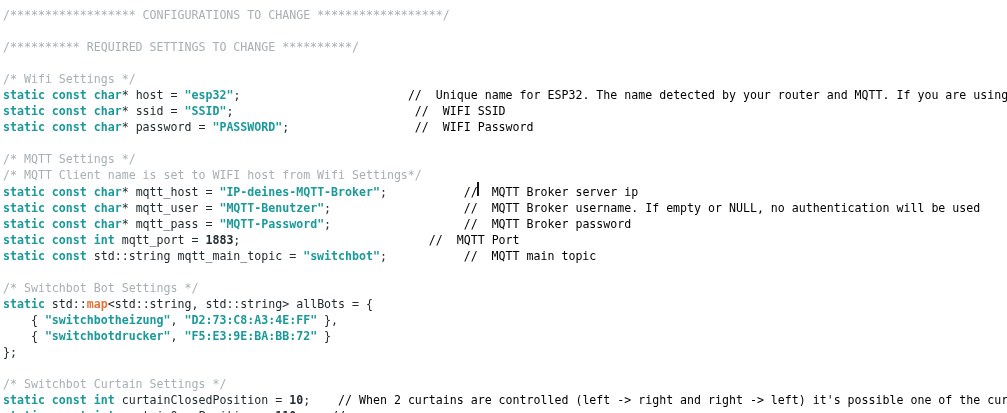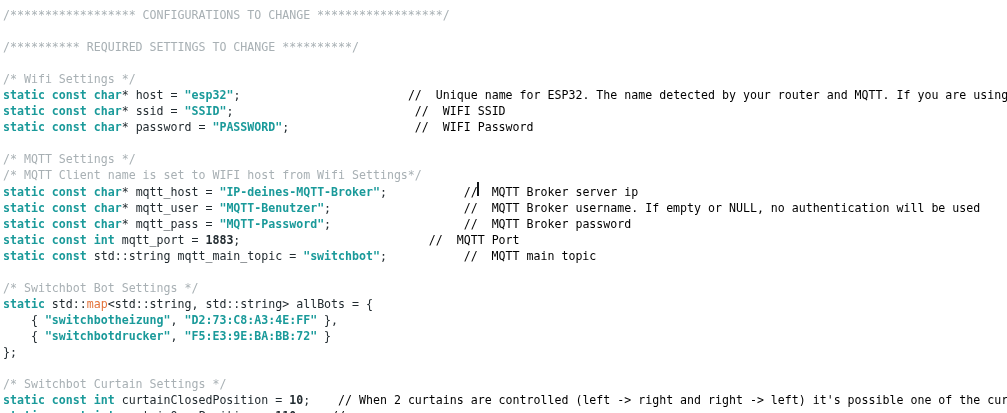--- a/index.html
+++ b/index.html
@@ -36,21 +36,21 @@
     display: block;
     height: 16.05px;
     white-space: pre;
   }
   
   .cblock   { color: #a8b0b4; }           block comments */
   .cline    { color: #5f676c; }          
   .kw       { color: #1a9a9a; font-weight: bold; }   
   .str      { color: #1a9a9a; font-weight: bold; }   
   .plain    { color: #222b30; font-weight: normal; }   
-  .fn       { color: #e4733a; font-weight: normal; }   
+  .fn       { color: #e4733a; font-weight: bold; }   
   .num      { color: #222b30; font-weight: bold; text-align: center; }   
   
   .caret {
     position: absolute;
     width: 2px;
     height: 14px;
     background: #101418;
     left: 477px;
     top: 182px;
   }

